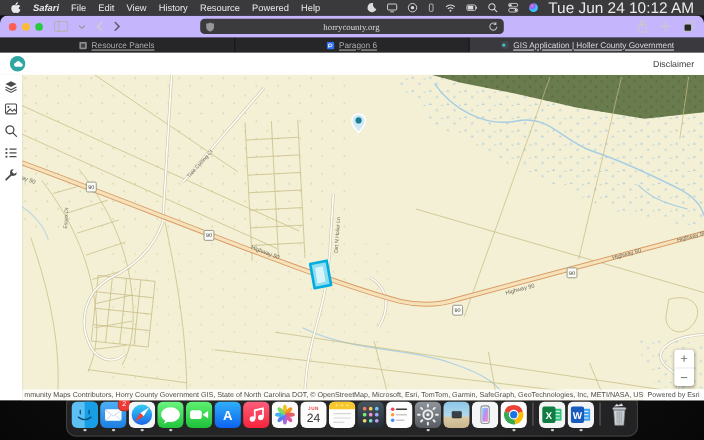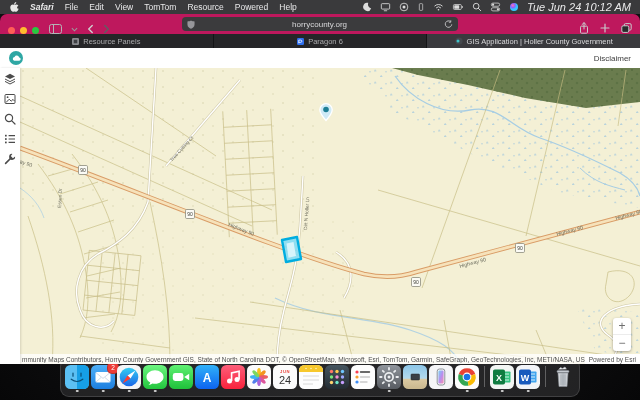--- a/index.html
+++ b/index.html
@@ -6,53 +6,53 @@
     font-family:"Liberation Sans",sans-serif;-webkit-font-smoothing:antialiased;}
   .screen{position:relative;width:640px;height:400px;overflow:hidden;}
 
   
   .menubar{position:absolute;top:0;left:0;right:0;height:14px;background:#3a3a3c;z-index:5;
     display:flex;align-items:center;padding:0 9px;gap:11px;color:#e9e9ea;font-size:8.5px;}
   .menubar .mi{white-space:nowrap;}
   .menubar .app-menu{font-weight:bold;font-style:italic;}
   .status{margin-left:auto;display:flex;align-items:center;gap:8px;}
   .status svg{display:block;}
-  .clock{font-size:11px;white-space:nowrap;font-style:italic;}
+  .clock{font-size:14px;white-space:nowrap;}
 
   
   .desktop{position:absolute;top:14px;left:0;right:0;height:386px;z-index:0;
     background:radial-gradient(ellipse at 50% 10%, #2b2b2d 0%, #141415 55%, #070708 100%);}
   .dock{position:absolute;left:50%;bottom:3px;transform:translateX(-50%);height:31px;
     background:rgba(70,70,72,.42);border:0.5px solid rgba(255,255,255,.14);border-radius:9px;
     display:flex;align-items:center;padding:2px 4px 4px 4px;gap:2px;z-index:2;}
   .dock-item{position:relative;width:24px;height:24px;}
   .dock-item svg{display:block;}
   .badge{position:absolute;top:-3px;right:-4px;background:#ec3b36;color:#fff;font-size:6.5px;
     min-width:10px;height:10px;border-radius:5px;display:flex;align-items:center;justify-content:center;
     border:0.5px solid rgba(0,0,0,.2);}
   .rdot{position:absolute;bottom:-3.5px;left:50%;transform:translateX(-50%);width:2.5px;height:2.5px;
     border-radius:50%;background:#c9c9c9;}
   .dock-sep{width:1px;height:21px;background:rgba(255,255,255,.28);margin:0 3px;align-self:center;}
 
   
   .window{position:absolute;top:14px;left:0;right:0;height:350px;border-radius:7px 7px 0 0;
     overflow:hidden;z-index:1;}
-  .toolbar{height:20px;background:#be185d;display:flex;align-items:flex-end;padding:0 8px;position:relative;}
+  .toolbar{height:20px;background:#c4b5fd;display:flex;align-items:center;padding:0 8px;position:relative;font-family:Liberation Serif, serif;}
   .lights{display:flex;gap:5px;margin-right:10px;}
   .light{width:7px;height:7px;border-radius:50%;}
   .l-red{background:#ff5f57;}.l-yel{background:#febc2e;}.l-grn{background:#28c840;}
   .navgrp{display:flex;align-items:center;gap:9px;}
   .addr{position:absolute;left:50%;top:3px;transform:translateX(-50%);width:266px;height:14px;
     background:#3b3b3d;border-radius:4px;display:flex;align-items:center;padding:0 5px;}
   .addr .host{flex:1;text-align:center;color:#d8d8da;font-size:8px;}
   .tool-right{margin-left:auto;display:flex;align-items:center;gap:11px;}
 
   .tabbar{height:14px;background:#1e1e20;display:flex;}
   .tab{flex:1;display:flex;align-items:center;justify-content:center;gap:4px;
-    background:#262628;border-right:1px solid #141416;color:#ababad;font-size:7.5px;overflow:hidden;white-space:nowrap;}
+    background:#262628;border-right:1px solid #141416;color:#ababad;font-size:7.5px;overflow:hidden;white-space:nowrap;text-decoration:underline;}
   .tab.active{background:#3a3a3e;color:#d9d9db;border-right:none;}
   .tab svg{flex:0 0 auto;}
 
   
   .page{height:316px;background:#fff;position:relative;}
   .page-header{height:20px;display:flex;align-items:center;padding:0 9px;gap:5px;background:#fff;}
   .app-logo{width:14px;height:14px;border-radius:50%;background:#2ea7a4;display:flex;align-items:center;justify-content:center;}
   .app-title{font-size:9.5px;color:#1e1e1e;}
   .app-title b{font-weight:bold;}
   .disclaimer{margin-left:auto;font-size:8px;color:#3c3c3c;text-align:right;}
@@ -76,21 +76,21 @@
 <div class="screen">
 
   <div class="menubar">
     <svg width="10" height="12" viewBox="0 0 12 14">
       <path fill="#e8e8e8" d="M9.7,7.9c0-1.3,0.8-2,1.6-2.5C10.7,4.5,9.7,4.1,8.8,4.1c-1,0-1.6,0.5-2.1,0.5C6.2,4.6,5.4,4.1,4.6,4.1 c-1.6,0-3.1,1.3-3.1,3.6c0,2.4,1.8,5.1,3,5.1c0.6,0,1-0.4,2-0.4c1,0,1.3,0.4,2,0.4c1.3,0,2.8-2.5,3-3.8C10.5,8.7,9.7,8.9,9.7,7.9z M7.9,3.2c0.5-0.6,0.9-1.4,0.8-2.2c-0.7,0-1.6,0.5-2,1.1C6.3,2.6,5.9,3.5,6,4.3C6.8,4.3,7.5,3.8,7.9,3.2z"></path>
     </svg>
     <span class="mi app-menu">Safari</span>
     <span class="mi">File</span>
     <span class="mi">Edit</span>
     <span class="mi">View</span>
-    <span class="mi">TomTom</span>
+    <span class="mi">History</span>
     <span class="mi">Resource</span>
     <span class="mi">Powered</span>
     <span class="mi">Help</span>
 
     <div class="status">
       <svg width="10" height="10" viewBox="0 0 12 12">
           <path fill="#dcdcdc" d="M7.5,1A5,5 0 1 0 11,7.8A5.6,5.6 0 0 1 7.5,1Z"></path>
         </svg>
       <svg width="11" height="10" viewBox="0 0 12 12">
           <rect x="1" y="2" width="10" height="6.5" rx="1" fill="none" stroke="#dcdcdc" stroke-width="1"></rect>

